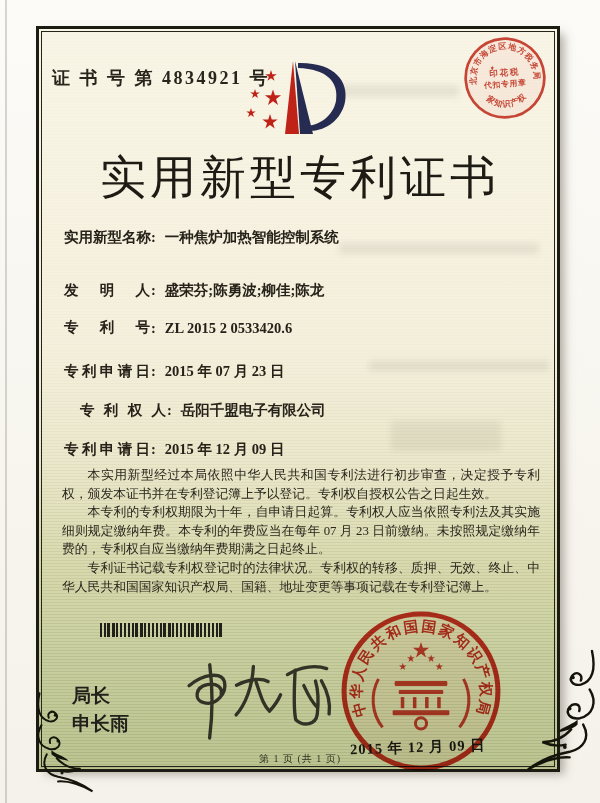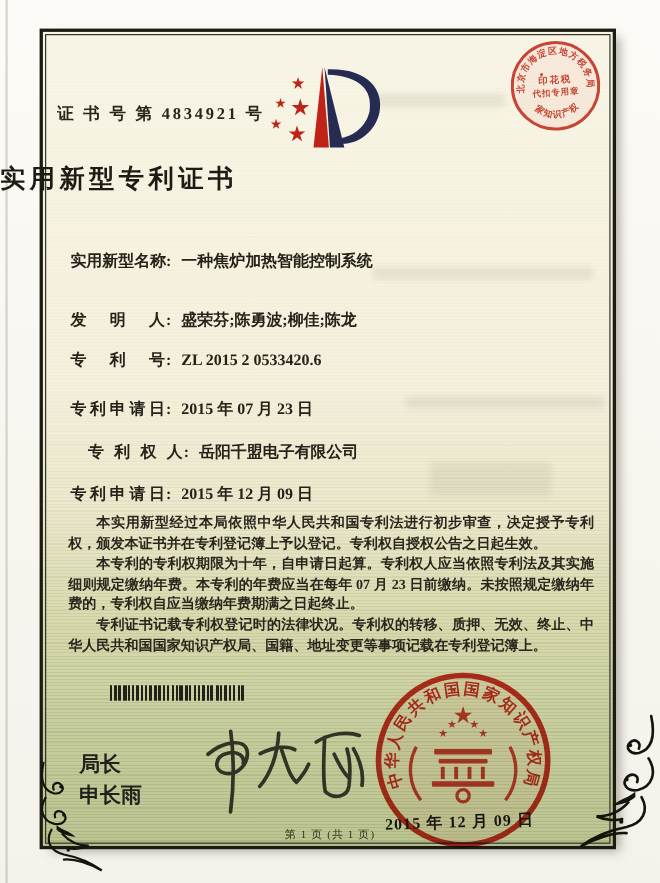--- a/index.html
+++ b/index.html
@@ -36,40 +36,40 @@
   
   .smudge { position:absolute; background:rgba(110,104,90,.12);
     filter:blur(3px); border-radius:3px; }
   .smudge.s1 { left:300px; top:214px; width:200px; height:11px; }
   .smudge.s2 { left:330px; top:332px; width:180px; height:10px; }
   .smudge.s3 { left:352px; top:392px; width:110px; height:30px;
     background:rgba(110,104,90,.10); }
   .smudge.s4 { left:300px; top:56px; width:120px; height:12px; }
 
   
-  .cert-no { position:absolute; left:52px; top:66px; font-size:15px;
-    font-weight:600; letter-spacing:2.5px; white-space:nowrap;margin-top:28px; }
+  .cert-no { position:absolute; left:52px; top:66px; font-size:18px;
+    font-weight:600; letter-spacing:2.5px; white-space:nowrap; }
   .logo { position:absolute; left:243px; top:56px; width:122px; height:92px; }
-  .title { position:absolute; left:0; right:0; top:147px; 
-    font-size:23px; font-weight:700; letter-spacing:4px; color:#1e1b14;
+  .title { position:absolute; left:0; right:0; top:147px; text-align:center;
+    font-size:46px; font-weight:400; letter-spacing:4px; color:#1e1b14;
     white-space:nowrap; }
 
   
   .field { position:absolute; left:64px; font-size:14.5px; font-weight:600;
     white-space:nowrap; color:#262219; }
   .field .label { display:inline-block; width:86px; text-align:justify;
     text-align-last:justify; vertical-align:bottom; }
   .field .colon { display:inline-block; margin:0 9px 0 1px; }
   .f0 { top:228px; } .f1 { top:281px; } .f2 { top:318px; }
   .f3 { top:362px; } .f4 { top:401px;margin-left:16px; } .f5 { top:440px; }
 
   
   .paras { position:absolute; left:62px; top:466px; width:478px;
     font-size:12.8px; line-height:18.6px; text-align:justify; color:#2a261d; }
-  .paras p { margin:0; text-indent:2em; font-weight:700; }
+  .paras p { margin:0; text-indent:2em; font-weight:400; }
 
   
   .barcode { position:absolute; left:100px; top:623px; width:122px; height:14px;
     background-image:
       repeating-linear-gradient(90deg,#21211a 0 2px, rgba(0,0,0,0) 2px 4px),
       repeating-linear-gradient(90deg,#21211a 0 1px, rgba(0,0,0,0) 1px 7px);
   }
   .officer { position:absolute; left:72px; top:682px; font-size:19px;
     font-weight:700; line-height:28px; color:#21201a; }
   .signature { position:absolute; left:172px; top:648px; width:168px;

